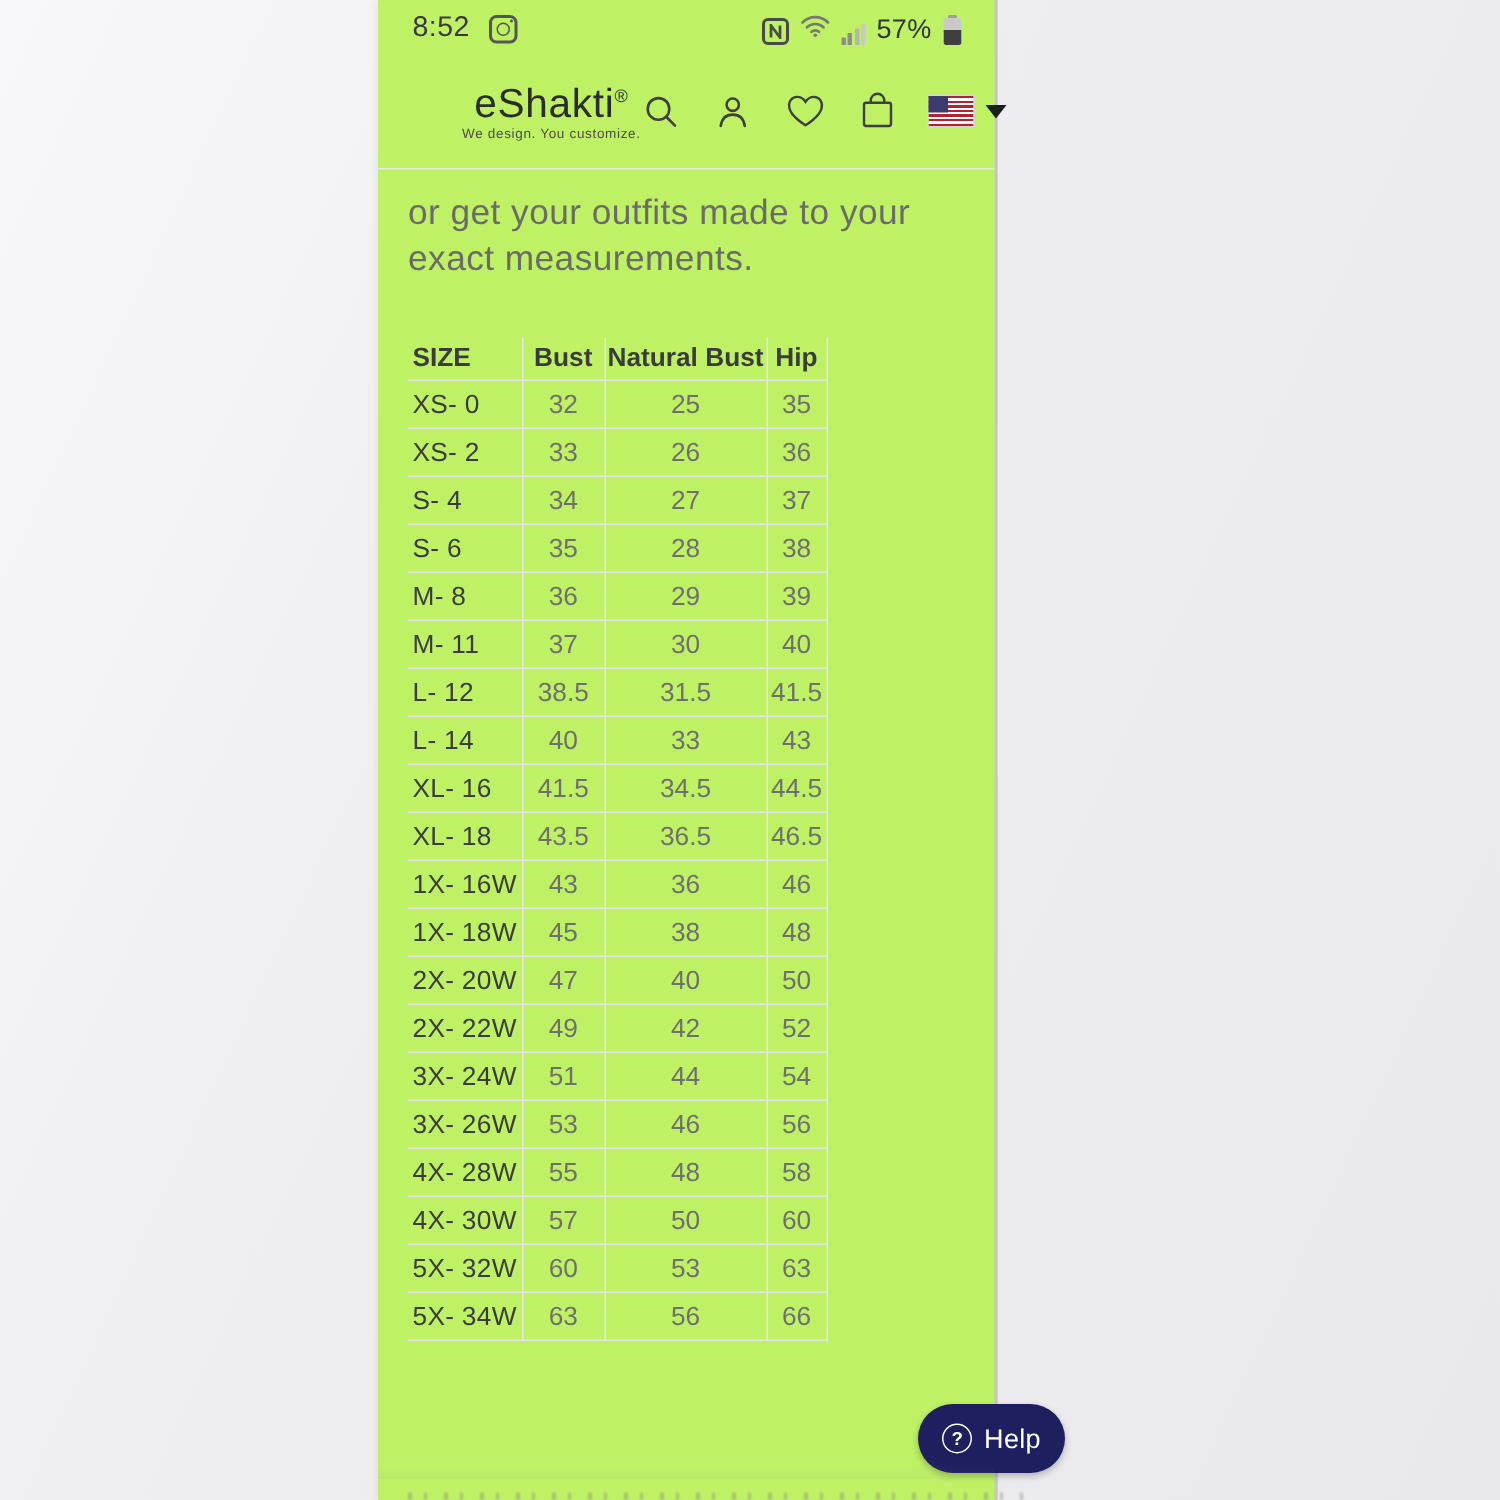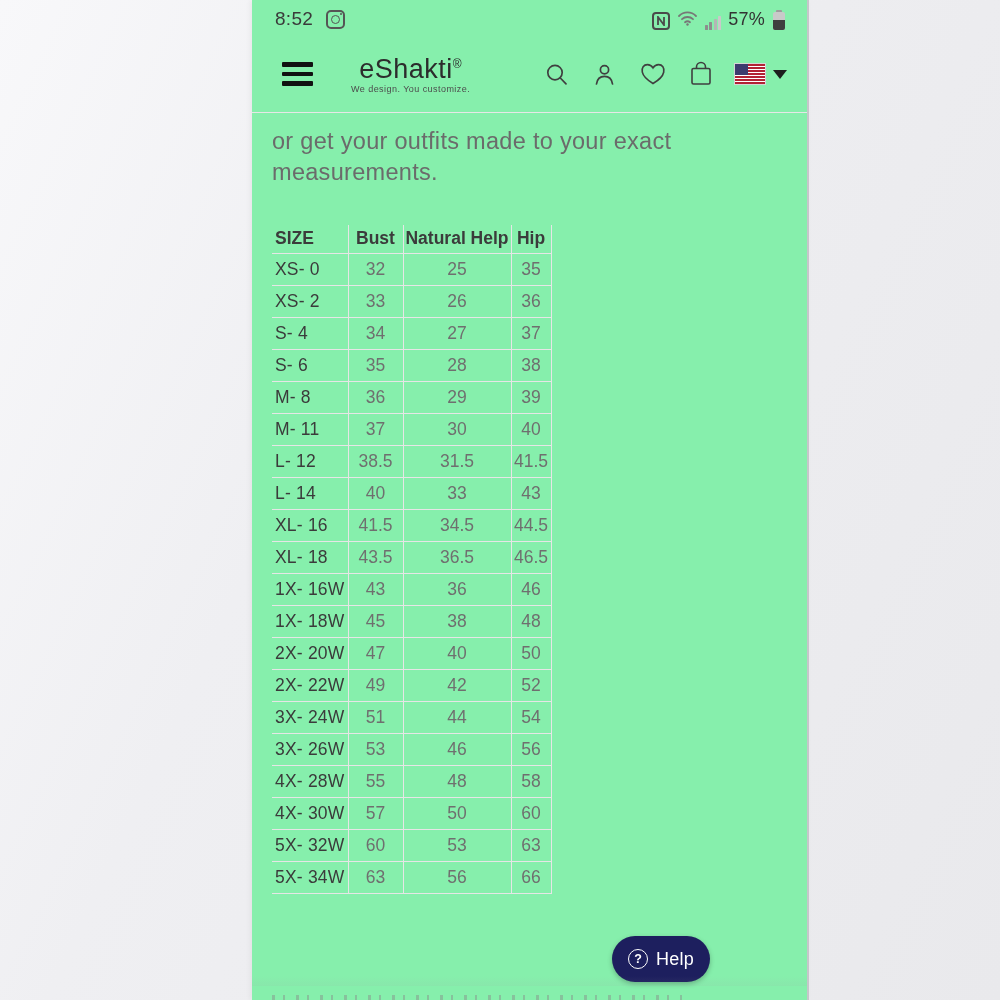--- a/index.html
+++ b/index.html
@@ -1,22 +1,22 @@
 <!DOCTYPE html>
 <html><head>
 <meta charset="utf-8">
 <style>
   * { margin:0; padding:0; box-sizing:border-box; }
   html,body { width:1000px; height:1000px; overflow:hidden;
     font-family:"Liberation Sans", sans-serif; }
   body { background:linear-gradient(115deg,#f8f8fa 0%,#efeff2 35%,#e9e9ec 100%); position:relative; }
 
   
-  .phone { position:absolute; left:252px; top:0; width:557px; height:1000px;
-    background:#86efac; border-right:2px solid #c6c6ca;
+  .phone { position:absolute; left:252px; top:0; width:413px; height:1000px;
+    background:#bef264; border-right:2px solid #c6c6ca;
     box-shadow:-2px 0 5px rgba(0,0,0,.05); }
 
   
   .status-bar { height:36px; display:flex; align-items:center; padding:2px 22px 0 23px; color:#3a3a3a; }
   .time { font-size:19px; font-weight:500; letter-spacing:.3px; }
   .insta { width:19px; height:19px; margin-left:13px; position:relative;
     border:2px solid #555; border-radius:5px; }
   .insta::before { content:""; position:absolute; left:3px; top:3px; width:7px; height:7px;
     border:1.6px solid #555; border-radius:50%; }
   .insta::after { content:""; position:absolute; right:1px; top:1px; width:2px; height:2px;
@@ -36,21 +36,21 @@
   .battery .cap { position:absolute; top:0; left:3px; width:6px; height:2.5px; background:#9d9d9d; border-radius:1px 1px 0 0; }
   .battery .body { position:absolute; top:2.5px; left:0; width:12px; height:17.5px;
     background:#c9c9c9; border-radius:2px; overflow:hidden; }
   .battery .fill { position:absolute; bottom:0; left:0; width:100%; background:#3f3f3f; }
 
   
   .navbar { height:77px; display:flex; align-items:center; padding:0 20px 0 30px;
     border-bottom:1px solid #e7e7e7; }
   .hamburger { width:31px; display:flex; flex-direction:column; gap:5px; cursor:pointer; }
   .hamburger i { display:block; height:4.5px; background:#111; border-radius:1px; }
-  .logo { margin-left:38px; display:flex; flex-direction:column; align-items:center; cursor:pointer;justify-content:center; }
+  .logo { margin-left:26px; display:flex; flex-direction:column; align-items:center; cursor:pointer;justify-content:center; }
   .brand { font-size:27px; color:#2c2c2c; font-weight:500; letter-spacing:.5px; }
   .brand sup { font-size:12px; }
   .tagline { font-size:9px; color:#4c4c4c; letter-spacing:.45px; margin-top:-1px; white-space:nowrap; }
   .nav-icons { margin-left:auto; display:flex; align-items:center; gap:21px; }
   .nav-icons svg { display:block; }
   .flag-wrap { display:flex; align-items:center; gap:8px; cursor:pointer; }
   .flag { width:30px; height:20px; position:relative; outline:1px solid #d5d5d5;
     background:repeating-linear-gradient(180deg,#b22234 0 1.55px,#ffffff 1.55px 3.08px); }
   .flag .canton { position:absolute; left:0; top:0; width:13px; height:10.5px; background:#3c3b6e; }
   .caret { width:0; height:0; border-left:7px solid transparent; border-right:7px solid transparent;
@@ -179,21 +179,21 @@
     <colgroup>
         <col class="c-size">
         <col class="c-bust">
         <col class="c-waist">
         <col class="c-hip">
       </colgroup>
     <thead>
       <tr>
         <th>SIZE</th>
         <th>Bust</th>
-        <th>Natural Help</th>
+        <th>Natural Bust</th>
         <th>Hip</th>
       </tr>
     </thead>
     <tbody>
         <tr>
           <td>XS- 0</td>
           <td>32</td>
           <td>25</td>
           <td>35</td>
         </tr>

